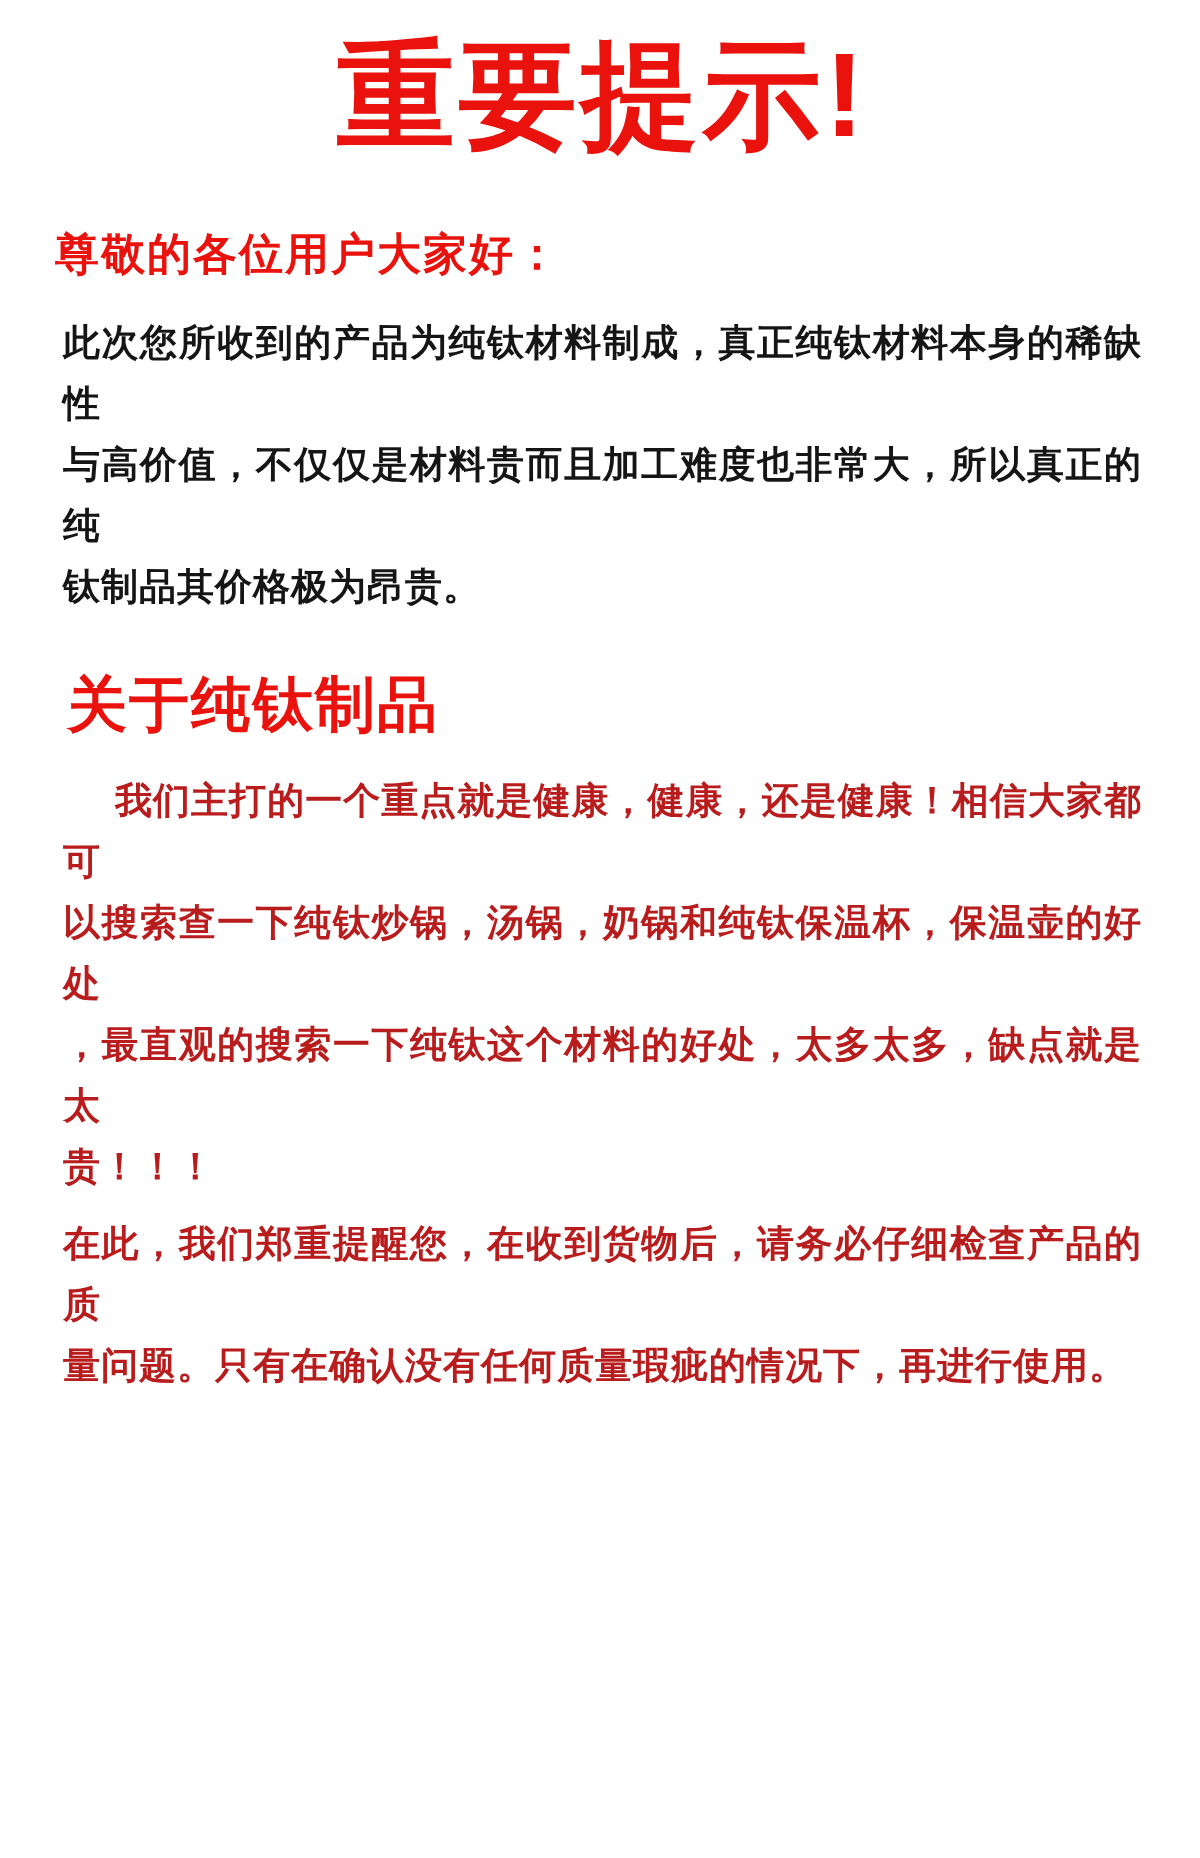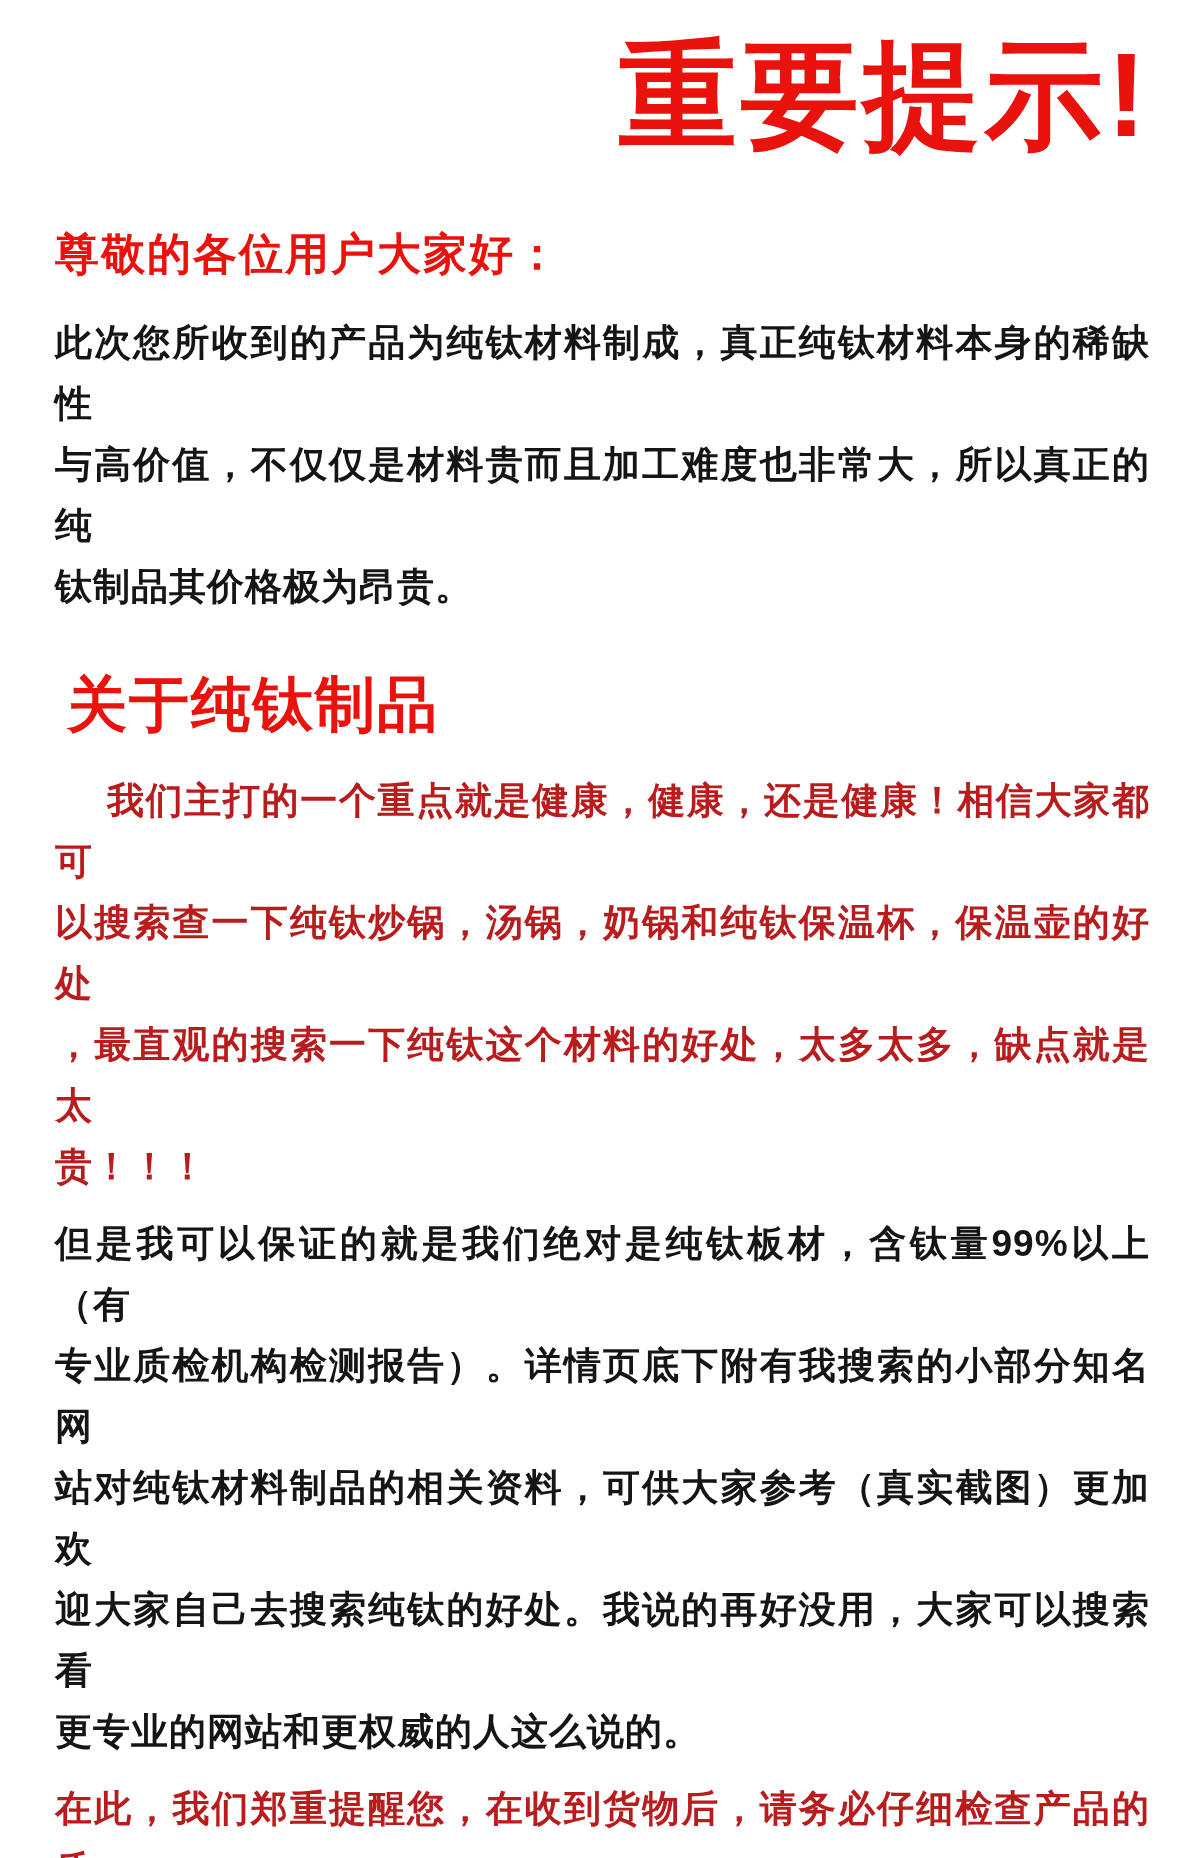--- a/index.html
+++ b/index.html
@@ -20,34 +20,34 @@
     height: 1858px;
     padding: 0 50px 0 55px;
     background: #ffffff;
   }
   .title {
     margin: 22px 0 0 0;
     font-size: 118px;
     line-height: 1.25;
     font-weight: 900;
     color: #e9120d;
-    text-align: right;
+    text-align: center;
     letter-spacing: 4px;
     white-space: nowrap;
   }
   .greeting {
     margin: 55px 0 0 0;
     font-size: 44px;
     line-height: 1.3;
     font-weight: 900;
     color: #e9120d;
     letter-spacing: 2px;
   }
   .para {
-    margin: 0;
+    margin: 8px;
     font-size: 37px;
     line-height: 61px;
     font-weight: 700;
     letter-spacing: 1px;
     white-space: pre-line;
     text-align: justify;
   }
   .para.black { color: #151515; }
   .para.red   { color: #b91c1c; }
   .para.intro      { margin-top: 30px; }
@@ -76,22 +76,17 @@
 与高价值，不仅仅是材料贵而且加工难度也非常大，所以真正的纯
 钛制品其价格极为昂贵。</p>
 
   <h2 class="section-heading">关于纯钛制品</h2>
 
   <p class="para red lead-indent">我们主打的一个重点就是健康，健康，还是健康！相信大家都可
 以搜索查一下纯钛炒锅，汤锅，奶锅和纯钛保温杯，保温壶的好处
 ，最直观的搜索一下纯钛这个材料的好处，太多太多，缺点就是太
 贵！！！</p>
 
-  <p class="para black guarantee">但是我可以保证的就是我们绝对是纯钛板材，含钛量99%以上（有
-专业质检机构检测报告）。详情页底下附有我搜索的小部分知名网
-站对纯钛材料制品的相关资料，可供大家参考（真实截图）更加欢
-迎大家自己去搜索纯钛的好处。我说的再好没用，大家可以搜索看
-更专业的网站和更权威的人这么说的。</p>
 
   <p class="para red warning">在此，我们郑重提醒您，在收到货物后，请务必仔细检查产品的质
 量问题。只有在确认没有任何质量瑕疵的情况下，再进行使用。</p>
 
 </div>
 
 </body></html>

